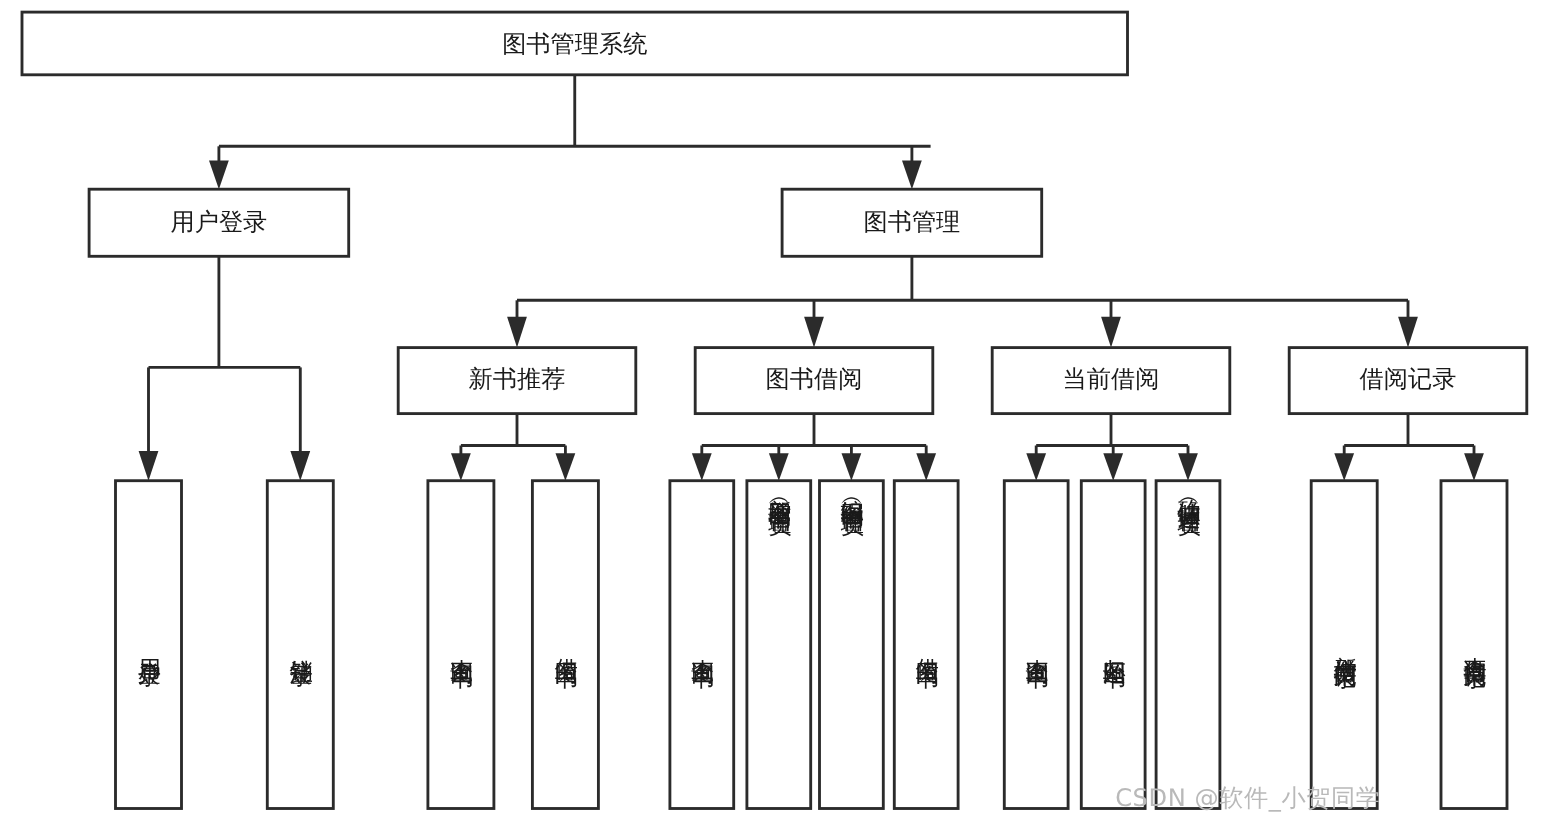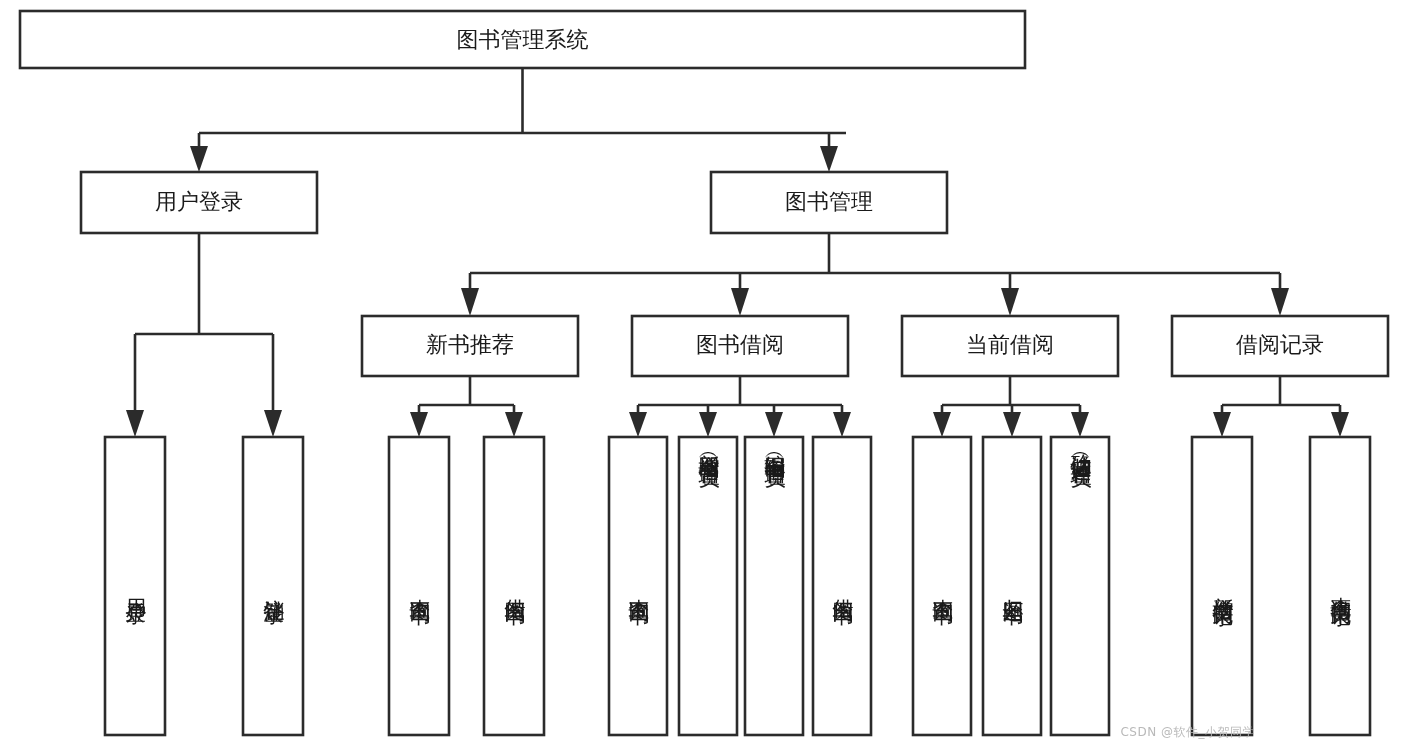--- a/index.html
+++ b/index.html
@@ -65,21 +65,21 @@
     letter-spacing: 2px;
     color: #1a1a1a;
     white-space: nowrap;
     text-align: center;
   }
   #watermark {
     position: absolute;
     right: 14px;
     bottom: 6px;
     font-family: "DejaVu Sans", "Liberation Sans", sans-serif;
-    font-size: 12px;
+    font-size: 22px;
     color: #b9b9b9;
     letter-spacing: 0.5px;
     white-space: nowrap;
     pointer-events: none;
   }
 </style>
 </head>
 <body>
 
 <div id="diagram-root">

